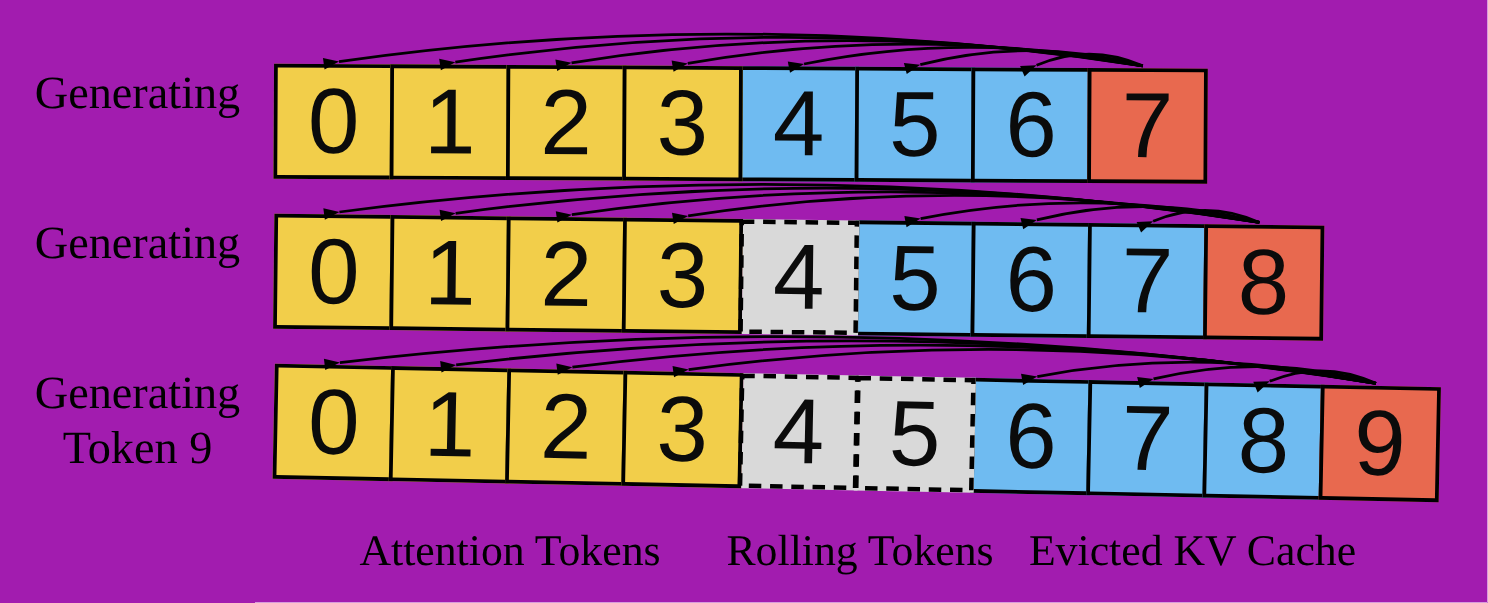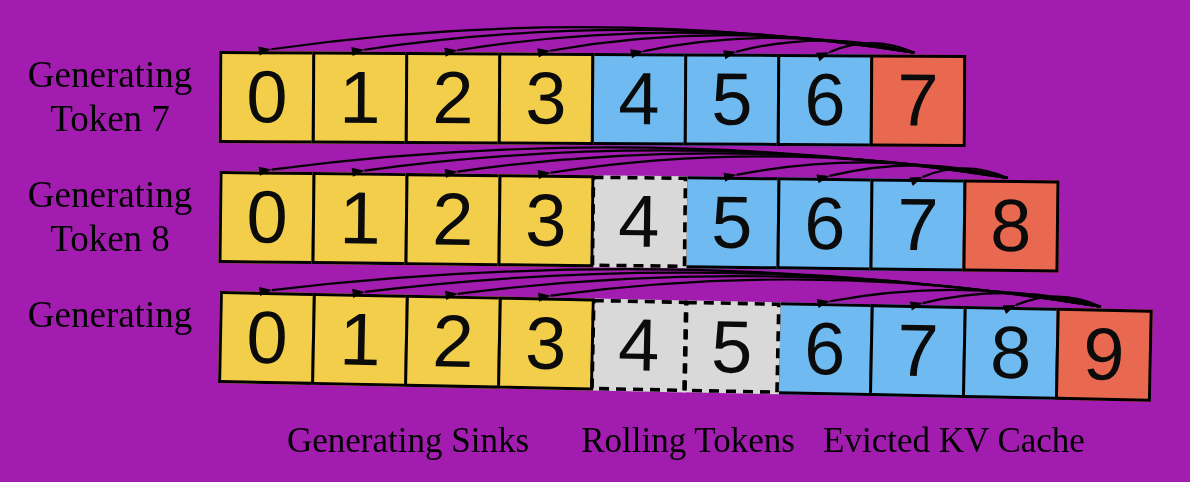--- a/index.html
+++ b/index.html
@@ -63,21 +63,20 @@
     font-family:"Liberation Serif", serif;
   }
 </style>
 </head>
 <body>
 
 <div class="canvas" id="canvas" style="--sink: #F2CE4A; --cache: #6FBBF1; --new: #E8694F; --evict: #D9D9D9;">
   <div id="rows-root">
       <div class="row-label" style="top: 53px;">
         <div>Generating</div>
-        <div>Token 7</div>
       </div>
       <div class="row-box" style="left: 219px; top: -9px; width: 747px; height: 152px; transform-origin: 0px 106px; transform: rotate(0.3deg);">
         <div class="cell attention_sink" style="left: 0px; top: 60px;">
           <span class="num">0</span>
         </div>
         <div class="cell attention_sink" style="left: 93px; top: 60px;">
           <span class="num">1</span>
         </div>
         <div class="cell attention_sink" style="left: 186px; top: 60px;">
           <span class="num">2</span>
@@ -107,21 +106,20 @@
           <path d="M695,58 Q420,15.400000000000006 145,58" fill="none" stroke="#000000" stroke-width="2.2" marker-end="url(#ah0)"></path>
           <path d="M695,58 Q466.5,20.236000000000004 238,58" fill="none" stroke="#000000" stroke-width="2.2" marker-end="url(#ah0)"></path>
           <path d="M695,58 Q513,25.072000000000003 331,58" fill="none" stroke="#000000" stroke-width="2.2" marker-end="url(#ah0)"></path>
           <path d="M695,58 Q559.5,29.908 424,58" fill="none" stroke="#000000" stroke-width="2.2" marker-end="url(#ah0)"></path>
           <path d="M695,58 Q606,34.744 517,58" fill="none" stroke="#000000" stroke-width="2.2" marker-end="url(#ah0)"></path>
           <path d="M695,58 Q652.5,39.58 610,58" fill="none" stroke="#000000" stroke-width="2.2" marker-end="url(#ah0)"></path>
         </svg>
       </div>
       <div class="row-label" style="top: 173px;">
         <div>Generating</div>
-        <div>Token 8</div>
       </div>
       <div class="row-box" style="left: 219px; top: 111px; width: 840px; height: 152px; transform-origin: 0px 106px; transform: rotate(0.65deg);">
         <div class="cell attention_sink" style="left: 0px; top: 60px;">
           <span class="num">0</span>
         </div>
         <div class="cell attention_sink" style="left: 93px; top: 60px;">
           <span class="num">1</span>
         </div>
         <div class="cell attention_sink" style="left: 186px; top: 60px;">
           <span class="num">2</span>
@@ -156,20 +154,21 @@
           <path d="M788,58 Q466.5,10.564 145,58" fill="none" stroke="#000000" stroke-width="2.2" marker-end="url(#ah1)"></path>
           <path d="M788,58 Q513,15.400000000000006 238,58" fill="none" stroke="#000000" stroke-width="2.2" marker-end="url(#ah1)"></path>
           <path d="M788,58 Q559.5,20.236000000000004 331,58" fill="none" stroke="#000000" stroke-width="2.2" marker-end="url(#ah1)"></path>
           <path d="M788,58 Q652.5,29.908 517,58" fill="none" stroke="#000000" stroke-width="2.2" marker-end="url(#ah1)"></path>
           <path d="M788,58 Q699,34.744 610,58" fill="none" stroke="#000000" stroke-width="2.2" marker-end="url(#ah1)"></path>
           <path d="M788,58 Q745.5,39.58 703,58" fill="none" stroke="#000000" stroke-width="2.2" marker-end="url(#ah1)"></path>
         </svg>
       </div>
       <div class="row-label" style="top: 293px;">
         <div>Generating</div>
+        <div>Token 9</div>
       </div>
       <div class="row-box" style="left: 219px; top: 231px; width: 933px; height: 152px; transform-origin: 0px 106px; transform: rotate(1.15deg);">
         <div class="cell attention_sink" style="left: 0px; top: 60px;">
           <span class="num">0</span>
         </div>
         <div class="cell attention_sink" style="left: 93px; top: 60px;">
           <span class="num">1</span>
         </div>
         <div class="cell attention_sink" style="left: 186px; top: 60px;">
           <span class="num">2</span>
@@ -209,17 +208,17 @@
           <path d="M881,58 Q513,5.7280000000000015 145,58" fill="none" stroke="#000000" stroke-width="2.2" marker-end="url(#ah2)"></path>
           <path d="M881,58 Q559.5,10.564 238,58" fill="none" stroke="#000000" stroke-width="2.2" marker-end="url(#ah2)"></path>
           <path d="M881,58 Q606,15.400000000000006 331,58" fill="none" stroke="#000000" stroke-width="2.2" marker-end="url(#ah2)"></path>
           <path d="M881,58 Q745.5,29.908 610,58" fill="none" stroke="#000000" stroke-width="2.2" marker-end="url(#ah2)"></path>
           <path d="M881,58 Q792,34.744 703,58" fill="none" stroke="#000000" stroke-width="2.2" marker-end="url(#ah2)"></path>
           <path d="M881,58 Q838.5,39.58 796,58" fill="none" stroke="#000000" stroke-width="2.2" marker-end="url(#ah2)"></path>
         </svg>
       </div>
     </div>
   <div class="legend" id="legend-root">
-    <span class="legend-item" style="left:408px">Generating Sinks</span>
+    <span class="legend-item" style="left:408px">Attention Tokens</span>
     <span class="legend-item" style="left:688px">Rolling Tokens</span>
     <span class="legend-item" style="left:954px">Evicted KV Cache</span>
   </div>
 </div>
 
 </body></html>

